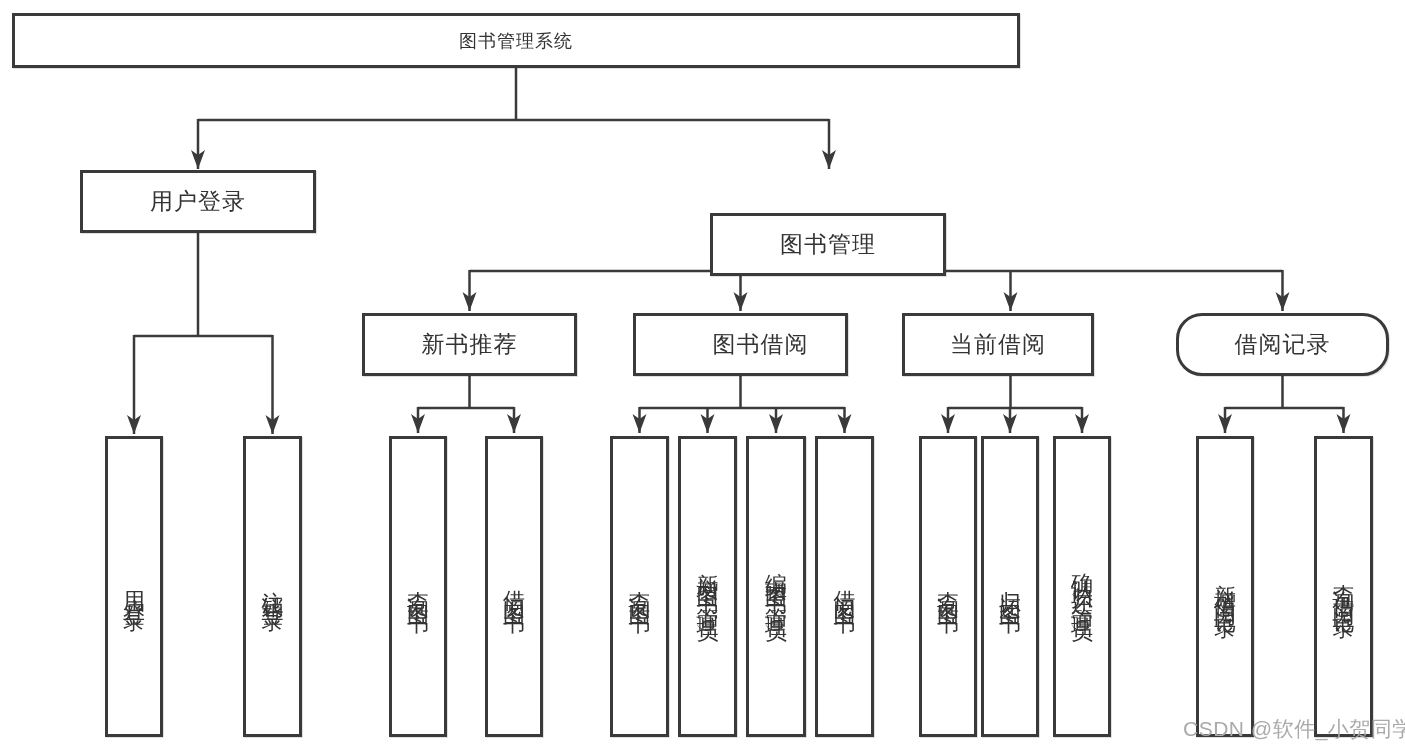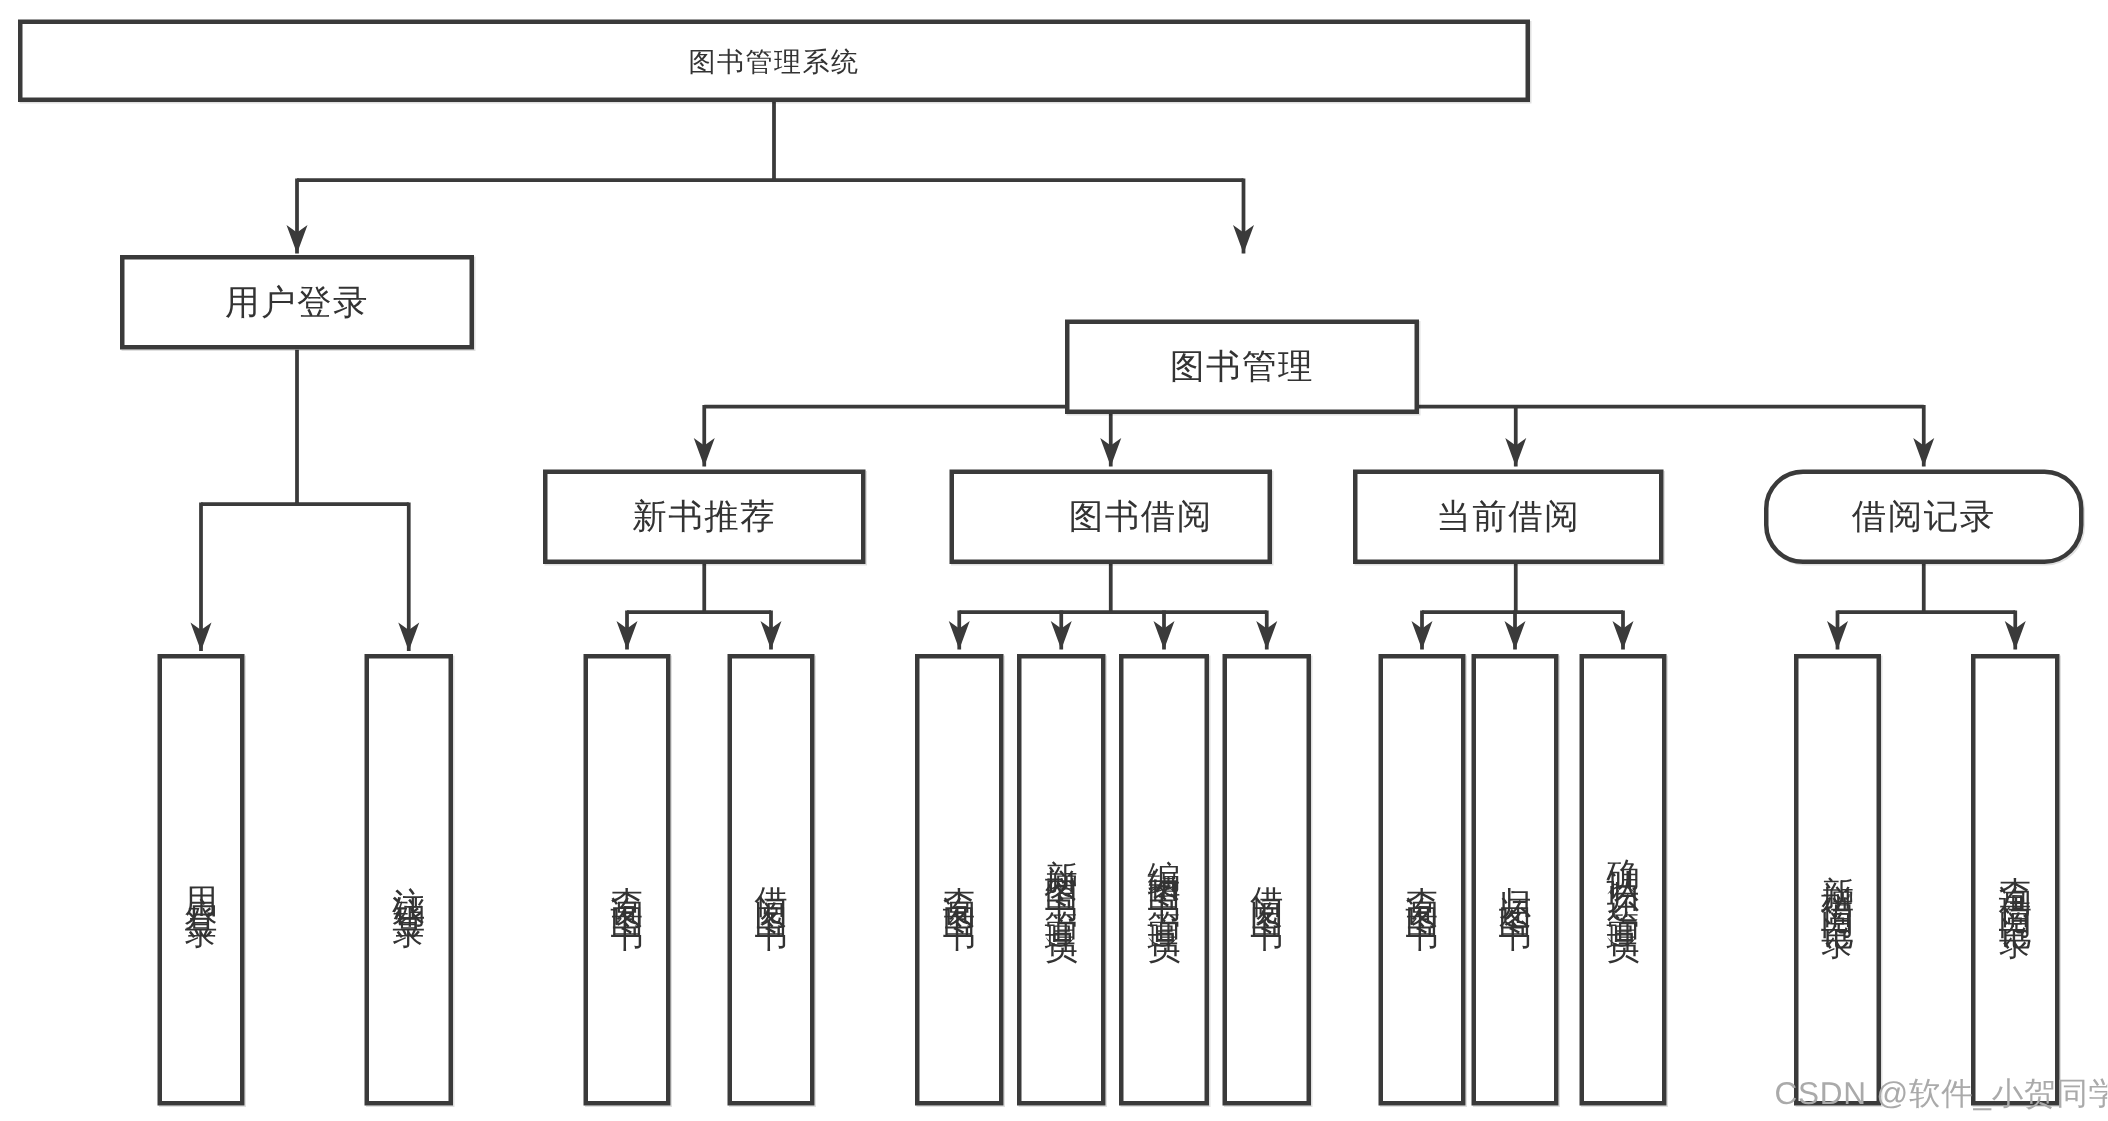--- a/index.html
+++ b/index.html
@@ -89,21 +89,21 @@
     </g>
   </svg>
 
   <div class="node root">图书管理系统</div>
 
   <div class="node lvl2" style="left:80px;width:236px;">用户登录</div>
   <div class="node lvl2" style="left:710px;width:236px;margin-top:43px;">图书管理</div>
 
   <div class="node hnode" style="left:362px;width:215px;">新书推荐</div>
   <div class="node hnode" style="left:633px;width:215px;padding-left:40px;">图书借阅</div>
-  <div class="node hnode" style="left:902px;width:207px;">当前借阅</div>
+  <div class="node hnode" style="left:902px;width:192px;">当前借阅</div>
   <div class="node hnode" style="left:1176px;width:213px;border-radius:26px;">借阅记录</div>
 
   <div class="node leaf" style="left:105px;width:58px;">用户登录</div>
   <div class="node leaf" style="left:243px;width:59px;">注销登录</div>
 
   <div class="node leaf" style="left:389px;width:58px;">查询图书</div>
   <div class="node leaf" style="left:485px;width:58px;">借阅图书</div>
 
   <div class="node leaf" style="left:610px;width:59px;">查询图书</div>
   <div class="node leaf" style="left:678px;width:59px;">新增图书（管理员）</div>

